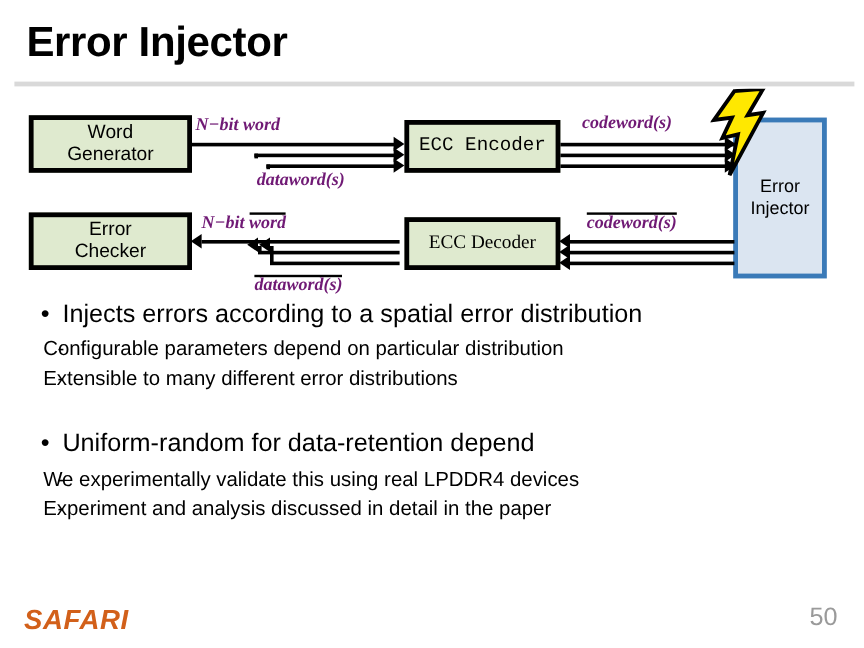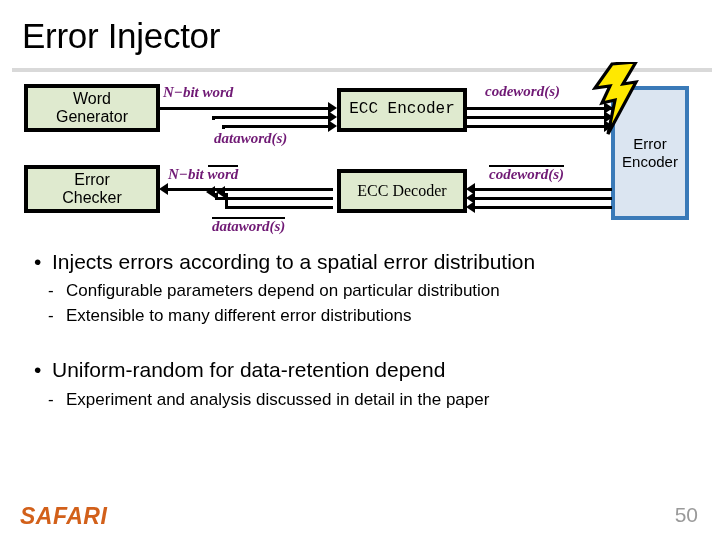--- a/index.html
+++ b/index.html
@@ -14,39 +14,39 @@
     overflow: hidden;
     position: relative;
   }
 
   
   #slide-title {
     position: absolute;
     left: 22px;
     top: 18px;
     font-size: 35px;
-    font-weight: normal;
+    font-weight: bold;
     color: #000000;
     letter-spacing: -0.3px;
     line-height: 1;
   }
   #title-rule {
     position: absolute;
     left: 12px;
     top: 68px;
     width: 700px;
     height: 4px;
     background: #d9d9d9;
   }
 
   
   #diagram {
     position: absolute;
     left: 0;
-    top: 72px;
+    top: 84px;
     width: 644px;
     height: 170px;
   }
   .blk {
     position: absolute;
     background: #dfeacf;
     border: 4px solid #000000;
     box-sizing: border-box;
     display: flex;
     align-items: center;
@@ -136,21 +136,21 @@
     content: "\2022";
     position: absolute;
     left: 22px;
     top: 0;
   }
   .bullet2 {
     position: relative;
     font-size: 17px;
     color: #000000;
     margin: 0 12px 1px 0;
-    padding-left: 66px;
+    padding-left: 36px;
     line-height: 1.38;
     white-space: nowrap;
   }
   .bullet2::before {
     content: "-";
     position: absolute;
     left: 48px;
     top: 0;
   }
   .group-gap { height: 28px; }
@@ -200,21 +200,21 @@
     <span>ECC Encoder</span>
   </div>
 
   <div class="blk" id="blk-ecc-decoder">
     <span>ECC Decoder</span>
   </div>
 
   <div id="blk-error-injector">
     <span>
       <span>Error</span><br>
-      <span>Encoder</span>
+      <span>Injector</span>
     </span>
   </div>
 
   <div class="wire" style="left:160px; top:35px; width:170px;"></div>
   <div class="arrow-r" style="left:328px; top:30px;"></div>
 
   <div class="wire" style="left:212px; top:44px; width:118px;"></div>
   <div class="arrow-r" style="left:328px; top:39px;"></div>
   <div class="wire" style="left:222px; top:53px; width:108px;"></div>
   <div class="arrow-r" style="left:328px; top:48px;"></div>
@@ -264,17 +264,18 @@
   </div>
 
 </div>
 
 <div id="body-text">
   <p class="bullet1">Injects errors according to a spatial error distribution</p>
   <p class="bullet2">Configurable parameters depend on particular distribution</p>
   <p class="bullet2">Extensible to many different error distributions</p>
   <div class="group-gap"></div>
   <p class="bullet1">Uniform-random for data-retention depend</p>
+  <p class="bullet2">We experimentally validate this using real LPDDR4 devices</p>
   <p class="bullet2">Experiment and analysis discussed in detail in the paper</p>
 </div>
 
 <div id="safari-logo">SAFARI</div>
 <div id="page-number">50</div>
 
 </body></html>

